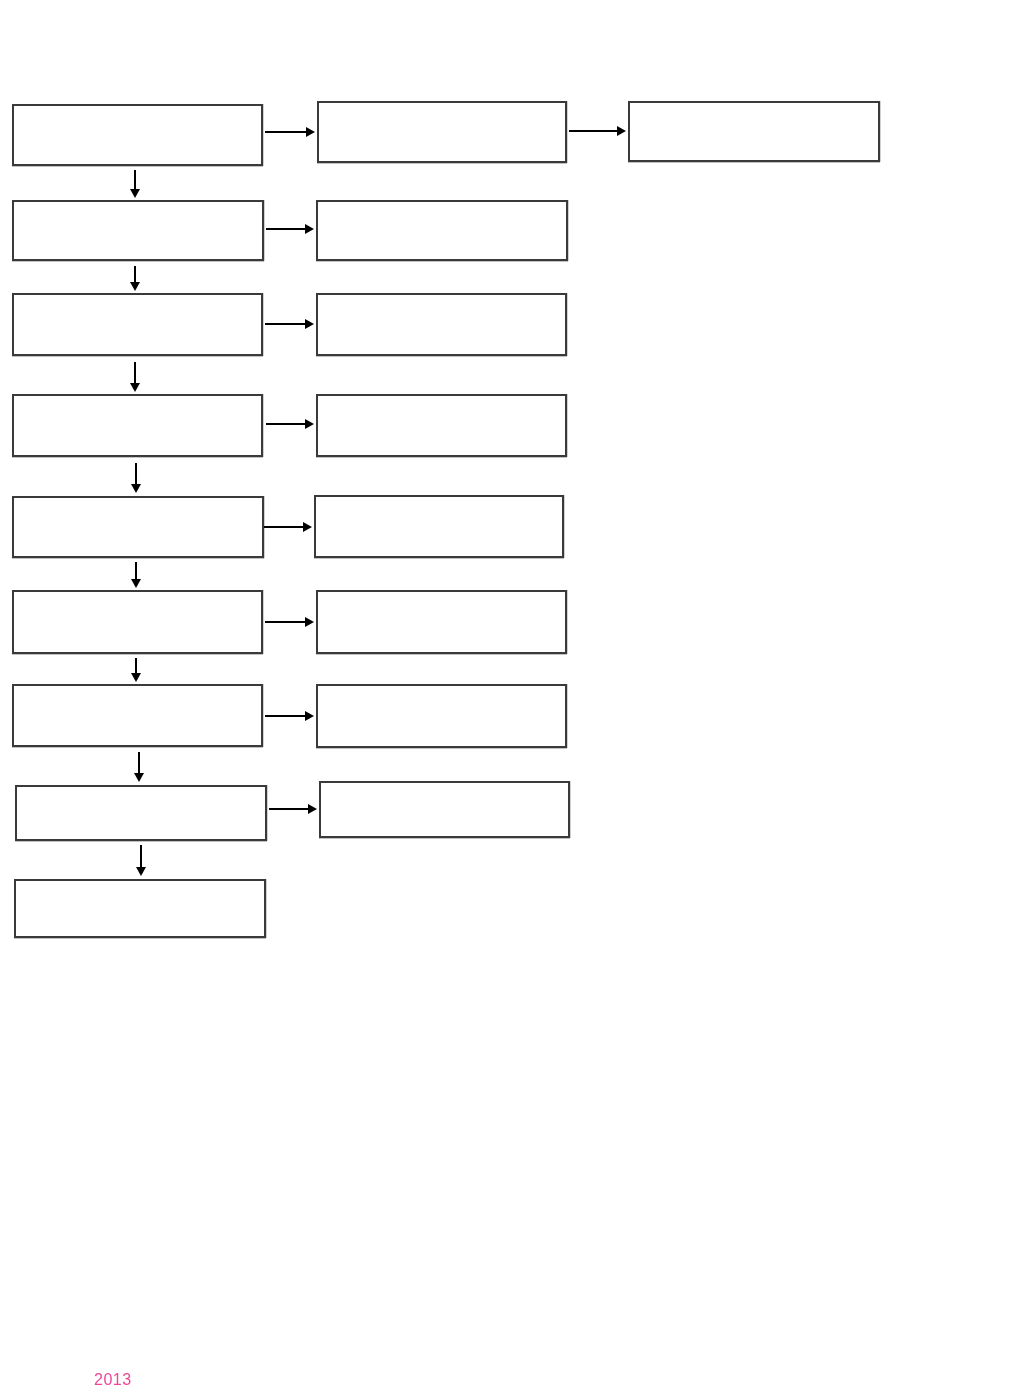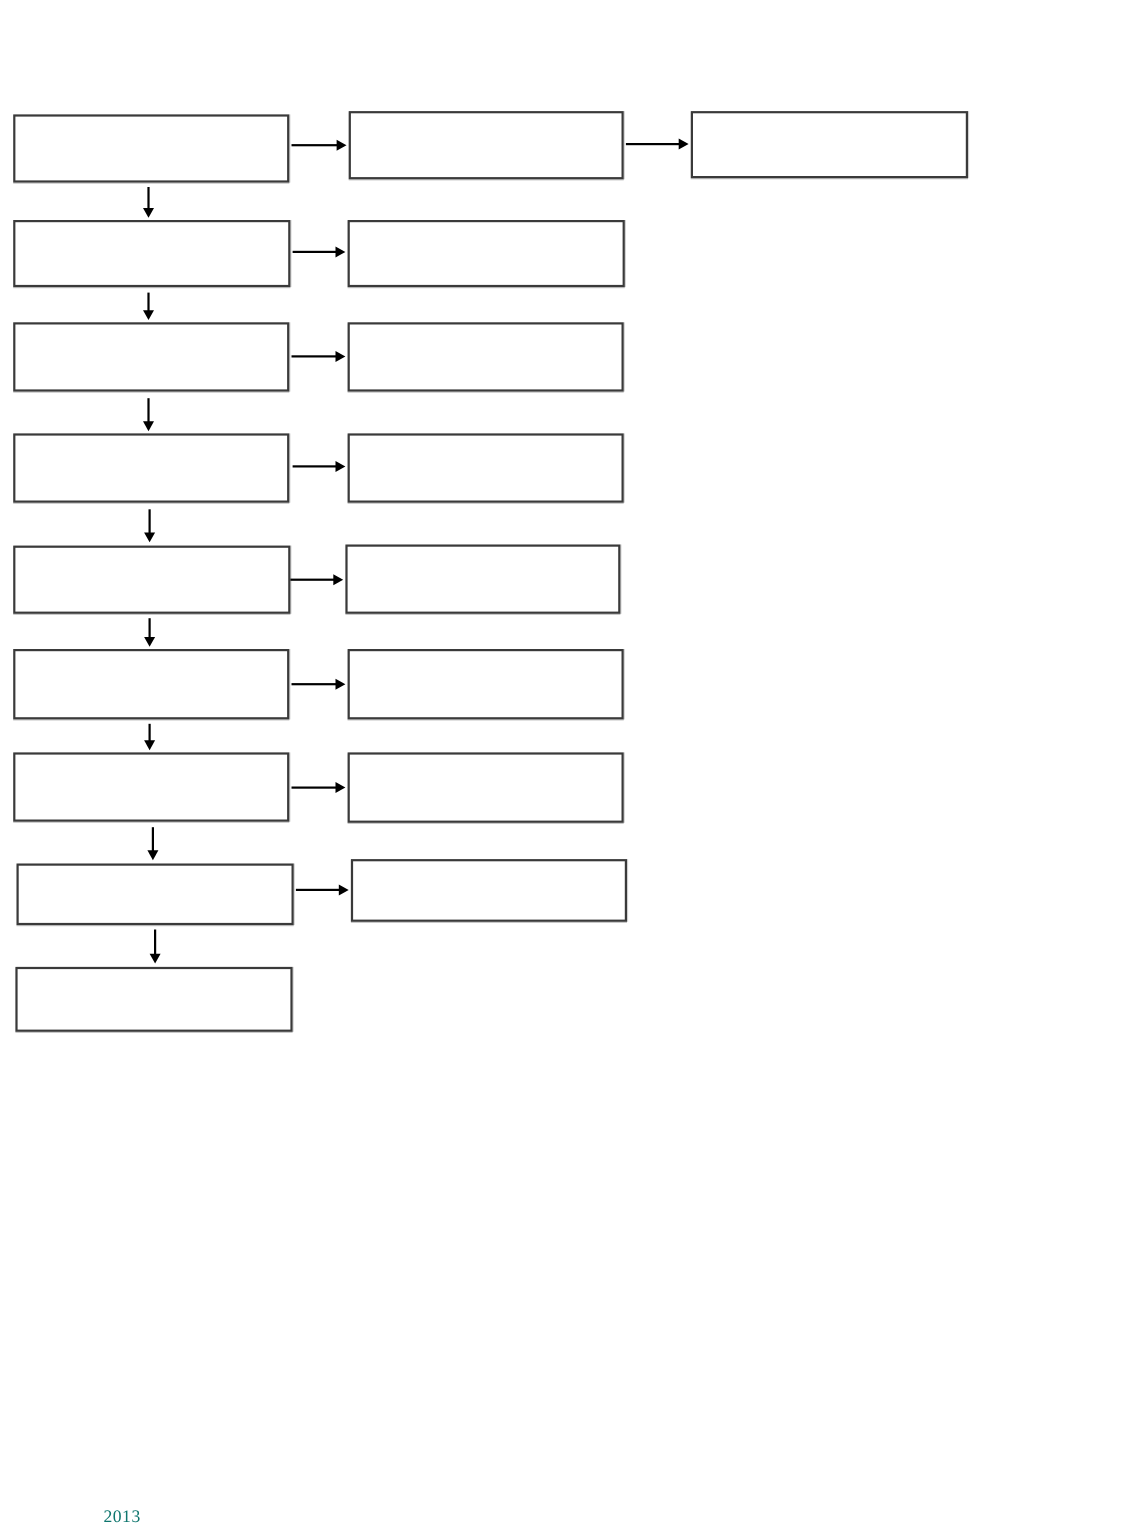--- a/index.html
+++ b/index.html
@@ -47,23 +47,22 @@
   .arrow-head-down {
     position: absolute;
     width: 0;
     height: 0;
     border-left: 5px solid transparent;
     border-right: 5px solid transparent;
   }
   .footer-year {
     position: absolute;
     font-size: 16px;
-    color: #0f766e;
+    color: #ec4899;
     letter-spacing: 0.5px;
-    font-family: Liberation Serif, serif;
   }
 </style>
 </head>
 <body>
 
 <div class="page">
   <div id="diagram" class="diagram">
       <div class="flow-box" style="left: 12px; top: 104px; width: 251px; height: 62px; border-color: rgb(58, 58, 58); background: rgb(255, 255, 255);"></div>
       <div class="flow-box" style="left: 317px; top: 101px; width: 250px; height: 62px; border-color: rgb(58, 58, 58); background: rgb(255, 255, 255);"></div>
       <div class="flow-box" style="left: 628px; top: 101px; width: 252px; height: 61px; border-color: rgb(58, 58, 58); background: rgb(255, 255, 255);"></div>

